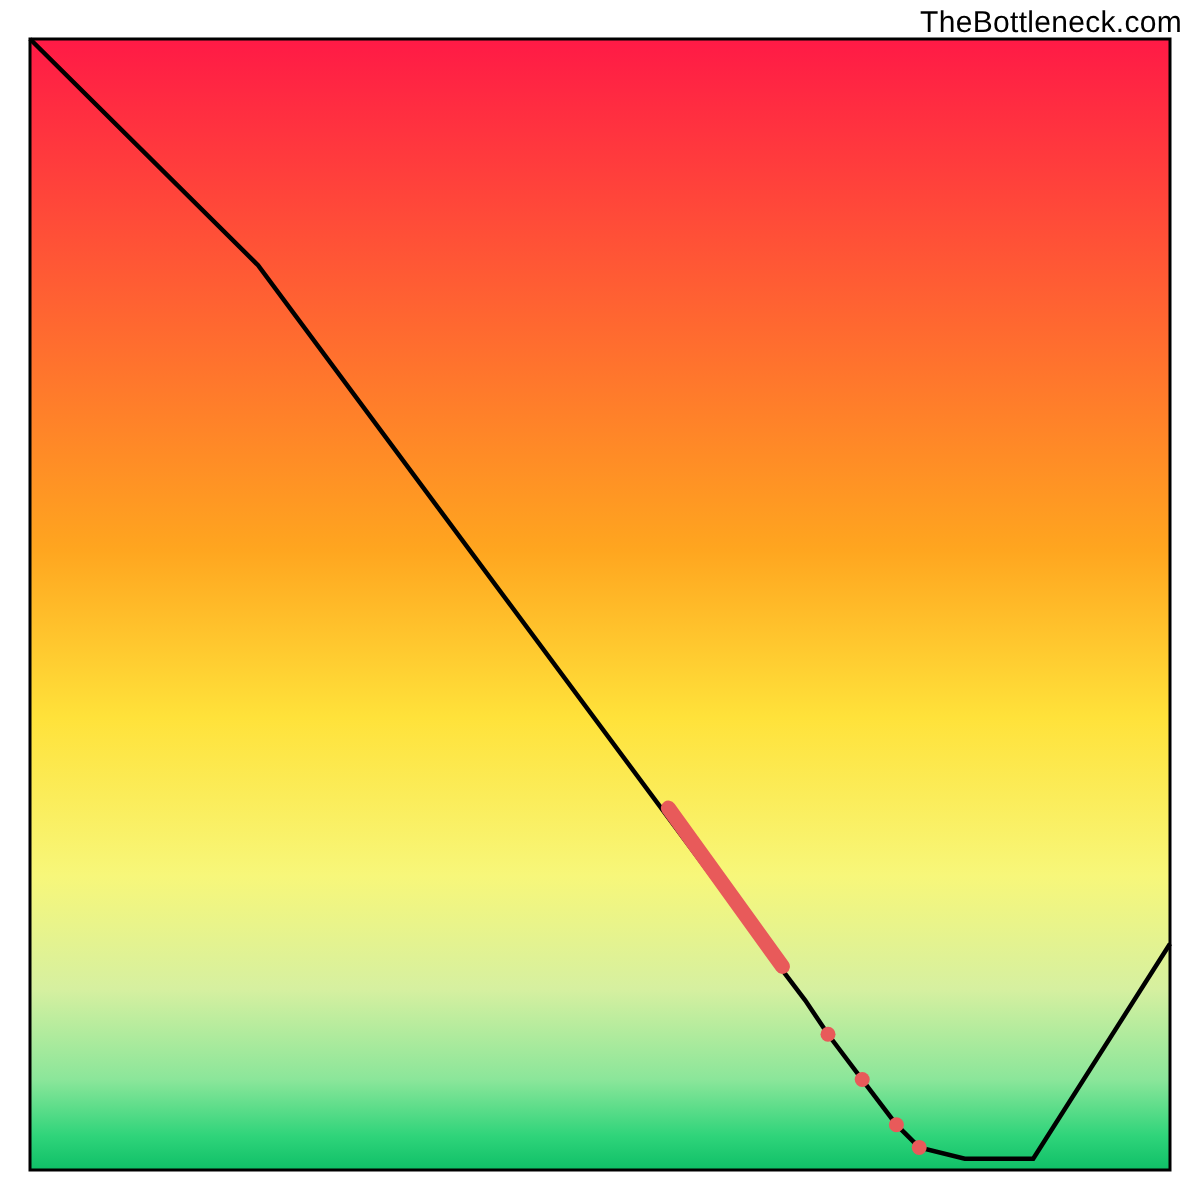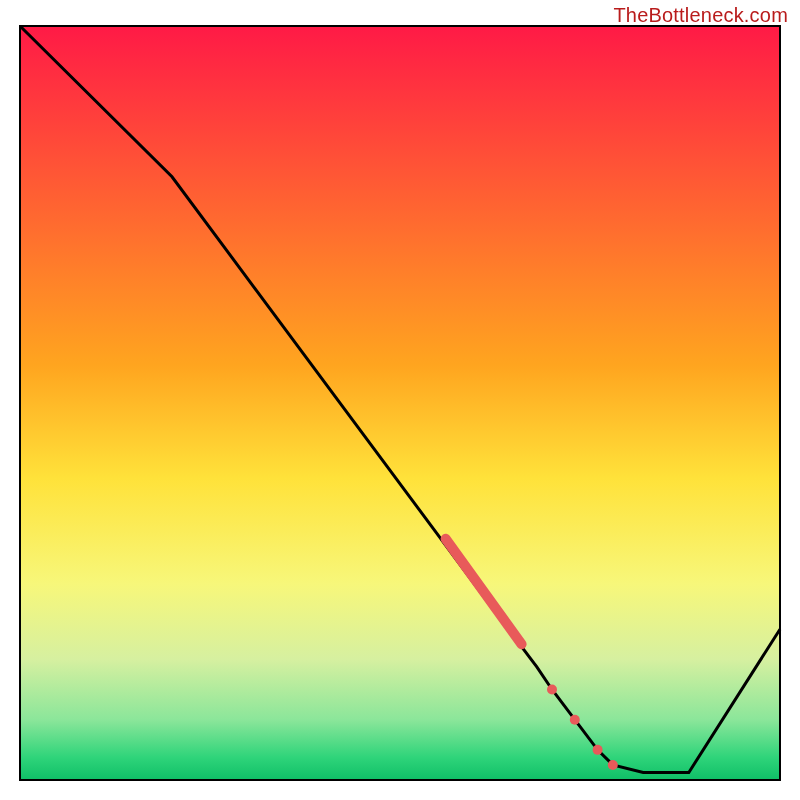--- a/index.html
+++ b/index.html
@@ -13,21 +13,21 @@
   }
   .frame {
     position: relative;
     width: 800px;
     height: 800px;
   }
   .watermark {
     position: absolute;
     top: 4px;
     right: 12px;
-    color: #b91c1c;
+    color: #000000;
     font-size: 20px;
     letter-spacing: 0.2px;
     z-index: 10;
   }
   svg {
     display: block;
   }
 </style>
 </head>
 <body>

